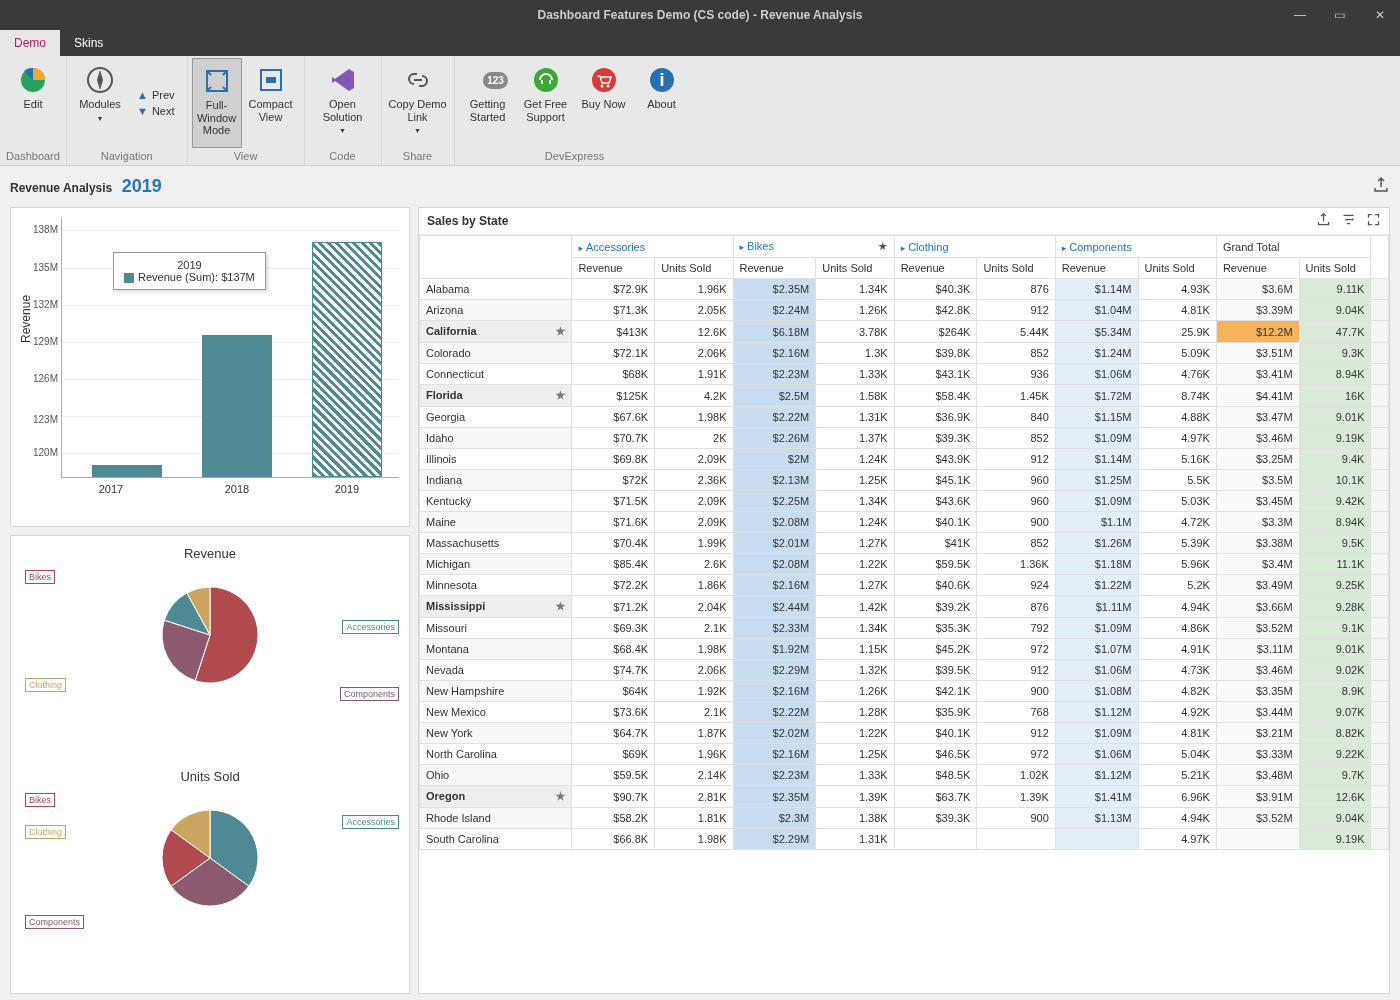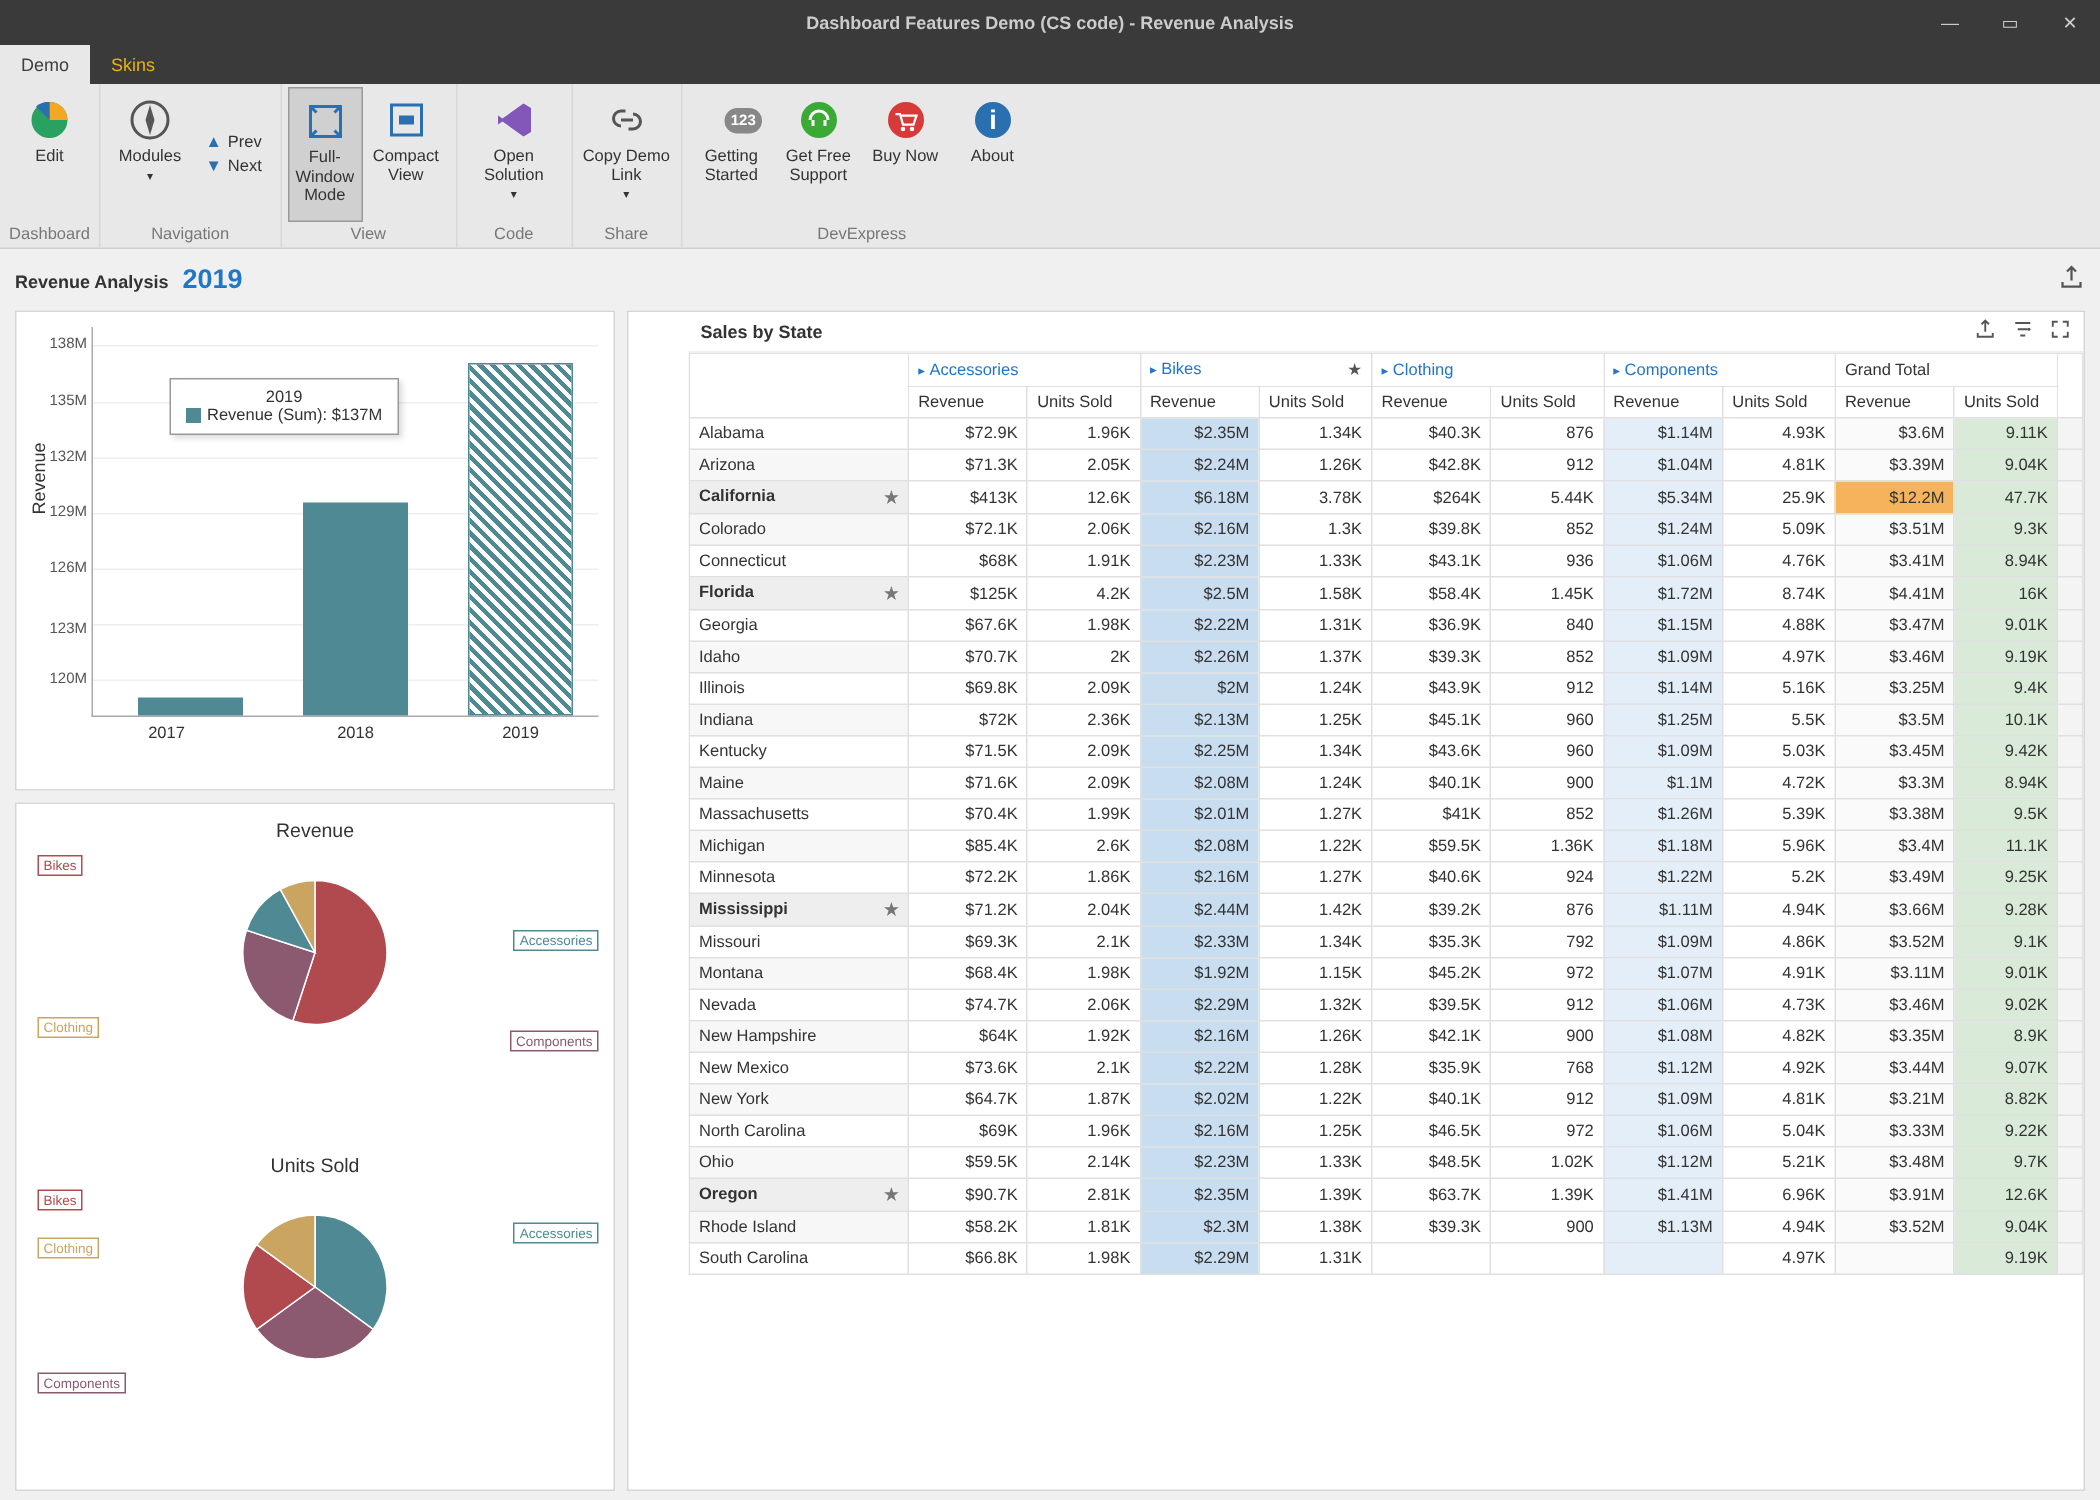--- a/index.html
+++ b/index.html
@@ -6,22 +6,22 @@
 body { background: #f0f0f0; width: 1400px; height: 1000px; overflow: hidden; font-size: 12px; color: #333; }
 
 
 .titlebar { height: 30px; background: #3a3a3a; color: #ccc; display: flex; align-items: center; justify-content: center; position: relative; }
 .titlebar .title { font-size: 12px; font-weight: 600; }
 .titlebar .wincontrols { position: absolute; right: 0; top: 0; display: flex; }
 .titlebar .wincontrols div { width: 40px; height: 30px; display: flex; align-items: center; justify-content: center; color: #ccc; cursor: pointer; }
 
 
 .tabstrip { height: 26px; background: #3a3a3a; display: flex; }
-.tab { padding: 0 14px; height: 26px; display: flex; align-items: center; color: #eab308; font-size: 12px; cursor: pointer; }
-.tab.active { background: #e8e8e8; color: #404040; }
+.tab { padding: 0 14px; height: 26px; display: flex; align-items: center; color: #ffffff; font-size: 12px; cursor: pointer; }
+.tab.active { background: #e8e8e8; color: #be185d; }
 
 
 .ribbon { background: #e8e8e8; border-bottom: 1px solid #d0d0d0; display: flex; height: 110px; }
 .ribbon-group { border-right: 1px solid #d8d8d8; display: flex; flex-direction: column; align-items: center; padding: 2px 4px 1px 4px; }
 .ribbon-group .items { display: flex; flex: 1; }
 .ribbon-group .caption { font-size: 11px; color: #777; padding: 2px 0; }
 .ribbon-btn { display: flex; flex-direction: column; align-items: center; justify-content: flex-start; width: 58px; padding-top: 6px; cursor: pointer; }
 .ribbon-btn.active { background: #d0d0d0; border: 1px solid #999; }
 .ribbon-btn .icon { width: 32px; height: 32px; display: flex; align-items: center; justify-content: center; margin-bottom: 2px; }
 .ribbon-btn .label { font-size: 11px; text-align: center; line-height: 1.15; }
@@ -30,21 +30,21 @@
 
 
 .content { display: flex; flex-direction: column; height: calc(1000px - 30px - 26px - 110px); padding: 6px 10px; }
 .page-header { display: flex; align-items: center; justify-content: space-between; padding: 4px 0 10px 0; }
 .page-header .ttl { font-size: 12px; font-weight: bold; color: #333; }
 .page-header .yr { font-size: 18px; font-weight: bold; color: #2176c7; margin-left: 6px; }
 .export-icon { cursor: pointer; color: #555; }
 
 .workarea { display: flex; gap: 8px; flex: 1; min-height: 0; }
 .leftcol { width: 400px; display: flex; flex-direction: column; gap: 8px; }
-.panel { background: #fff; border: 1px solid #d6d6d6; padding-left: 40px; }
+.panel { background: #fff; border: 1px solid #d6d6d6; }
 
 
 .barchart { flex: 0 0 320px; position: relative; padding: 10px 10px 20px 50px; }
 .barchart .ylabel { position: absolute; left: 8px; top: 50%; transform: rotate(-90deg) translateX(50%); transform-origin: left top; font-size: 12px; color: #333; }
 .barchart .plot { position: relative; height: 260px; border-left: 1px solid #aaa; border-bottom: 1px solid #aaa; }
 .barchart .ytick { position: absolute; left: -42px; font-size: 10px; text-align: right; width: 38px; color: #555; }
 .barchart .ygrid { position: absolute; left: 0; right: 0; border-top: 1px solid #eee; }
 .barchart .bar { position: absolute; width: 70px; background: #4f8a94; }
 .barchart .bar.hatched { background: repeating-linear-gradient(45deg, #4f8a94, #4f8a94 3px, #fff 3px, #fff 6px); border: 1px solid #4f8a94; }
 .barchart .xlabel { position: absolute; bottom: -18px; width: 70px; text-align: center; font-size: 11px; }

